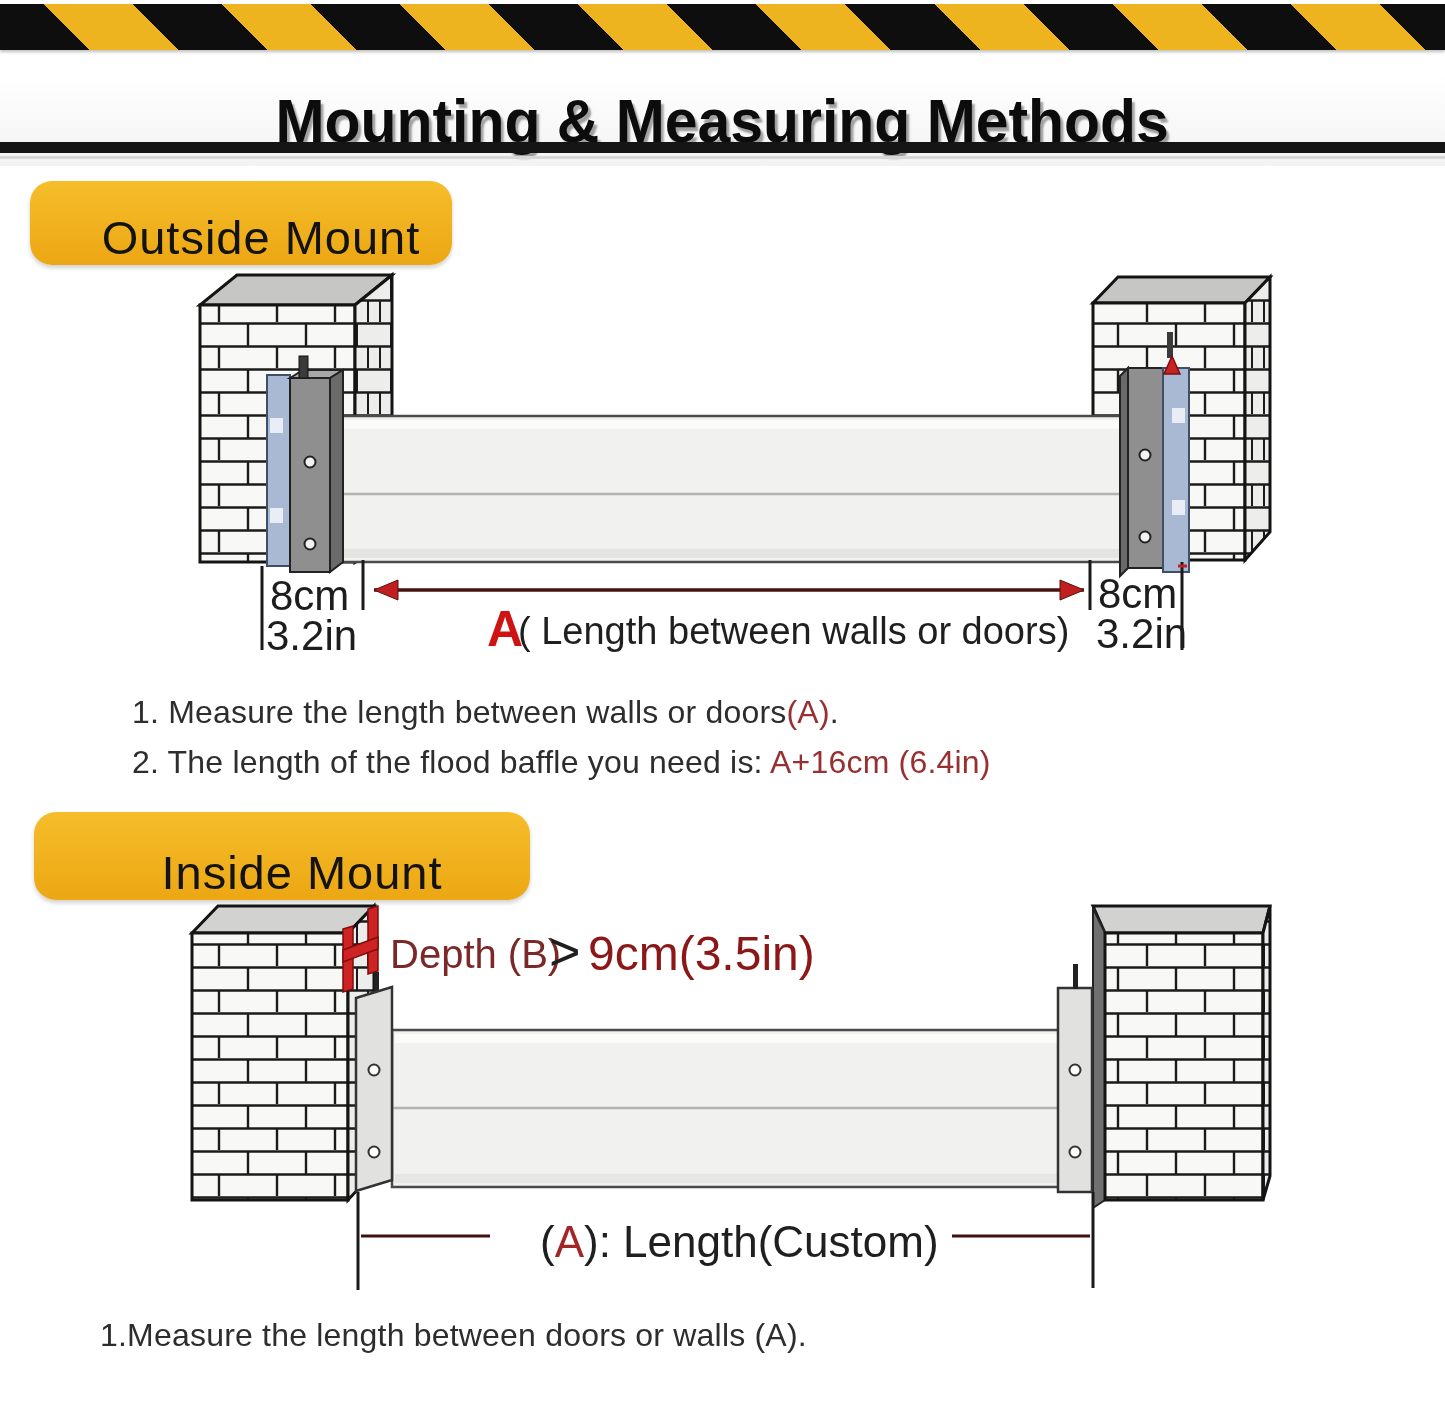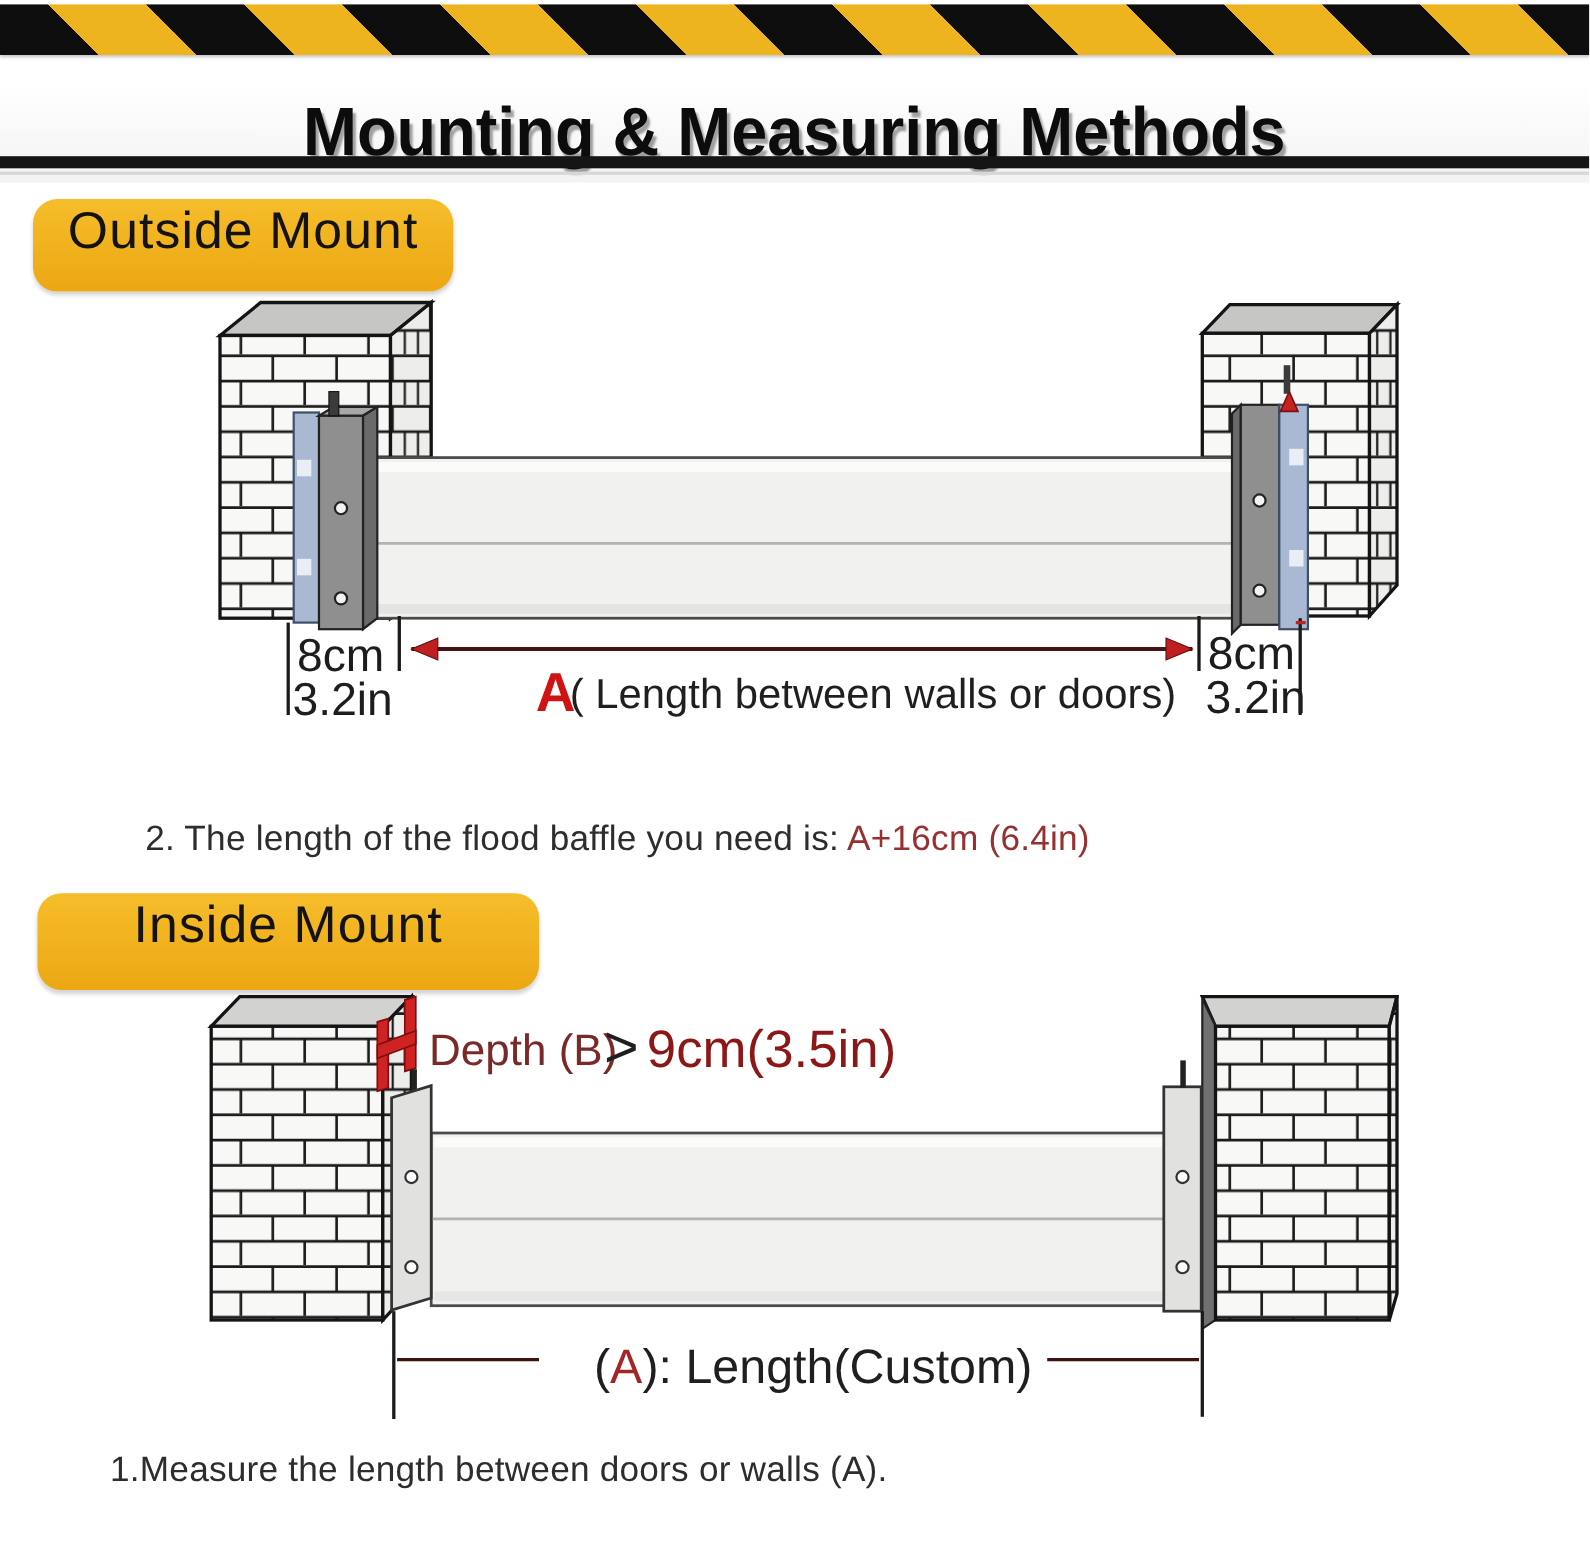--- a/index.html
+++ b/index.html
@@ -13,22 +13,22 @@
   .title-row{position:absolute;left:0;top:50px;width:1445px;height:92px;
     background:linear-gradient(#ffffff,#f3f3f3);display:flex;align-items:center;justify-content:center;margin-top:24px;}
   .page-title{margin:0;font-size:62px;font-weight:700;color:#0c0c0c;letter-spacing:0;
     transform:scaleX(.95);white-space:nowrap;
     text-shadow:3px 4px 2px rgba(50,50,50,.45), -1px -1px 0 rgba(255,255,255,.9);}
   .title-bar{position:absolute;left:0;top:142px;width:1445px;height:11px;background:#151515;}
   .title-underline{position:absolute;left:0;top:156px;width:1445px;height:3px;background:#d7d7d7;}
 
   
   .badge{position:absolute;background:linear-gradient(#f6bd2b,#eca713);border-radius:22px;
-    display:flex;align-items:flex-start;justify-content:center;color:#131313;
-    font-size:47px;letter-spacing:1px;box-shadow:0 3px 4px rgba(0,0,0,.18);}
+    display:flex;align-items:flex-end;justify-content:center;color:#131313;
+    font-size:47px;letter-spacing:1px;box-shadow:0 3px 4px rgba(0,0,0,.18);padding-left:40px;}
   .badge-outside{left:30px;top:181px;width:382px;height:84px;}
   .badge-inside{left:34px;top:812px;width:456px;height:88px;}
 
   
   .diagram{position:absolute;left:0;width:1445px;height:390px;}
   .d1{top:270px;} .d2{top:900px;}
   svg text{font-family:"Liberation Sans",sans-serif;}
 
   
   .step{position:absolute;margin:0;font-size:32px;color:#2d2d2d;white-space:nowrap;letter-spacing:.2px;}
@@ -123,20 +123,21 @@
       <polygon points="1084,590 1060,580 1060,600" fill="#bf1f1f" stroke="#5c0f0f" stroke-width="1"></polygon>
       <text x="270" y="610" font-size="42" fill="#1d1d1d">8cm</text>
       <text x="266" y="650" font-size="42" fill="#1d1d1d">3.2in</text>
       <text x="1098" y="608" font-size="42" fill="#1d1d1d">8cm</text>
       <text x="1096" y="648" font-size="42" fill="#1d1d1d">3.2in</text>
       <text x="487" y="646" font-size="50" font-weight="bold" fill="#cf1212">A</text>
       <text x="518" y="644" font-size="38" fill="#1f1f1f">( Length between walls or doors)</text>
     </g>
   </svg>
 
+  <p class="step step-o1"><span>1. Measure the length between walls or doors</span><span class="dkred">(A)</span><span>.</span></p>
   <p class="step step-o2"><span>2. The length of the flood baffle you need is: </span><span class="dkred">A+16cm (6.4in)</span></p>
 
   <div class="badge badge-inside">
     <span>Inside Mount</span>
   </div>
 
   <svg class="diagram d2" viewBox="0 900 1445 390">
     <defs>
       <pattern id="brickB" width="58" height="46" patternUnits="userSpaceOnUse">
         <rect width="58" height="46" fill="#f8f8f6"></rect>

